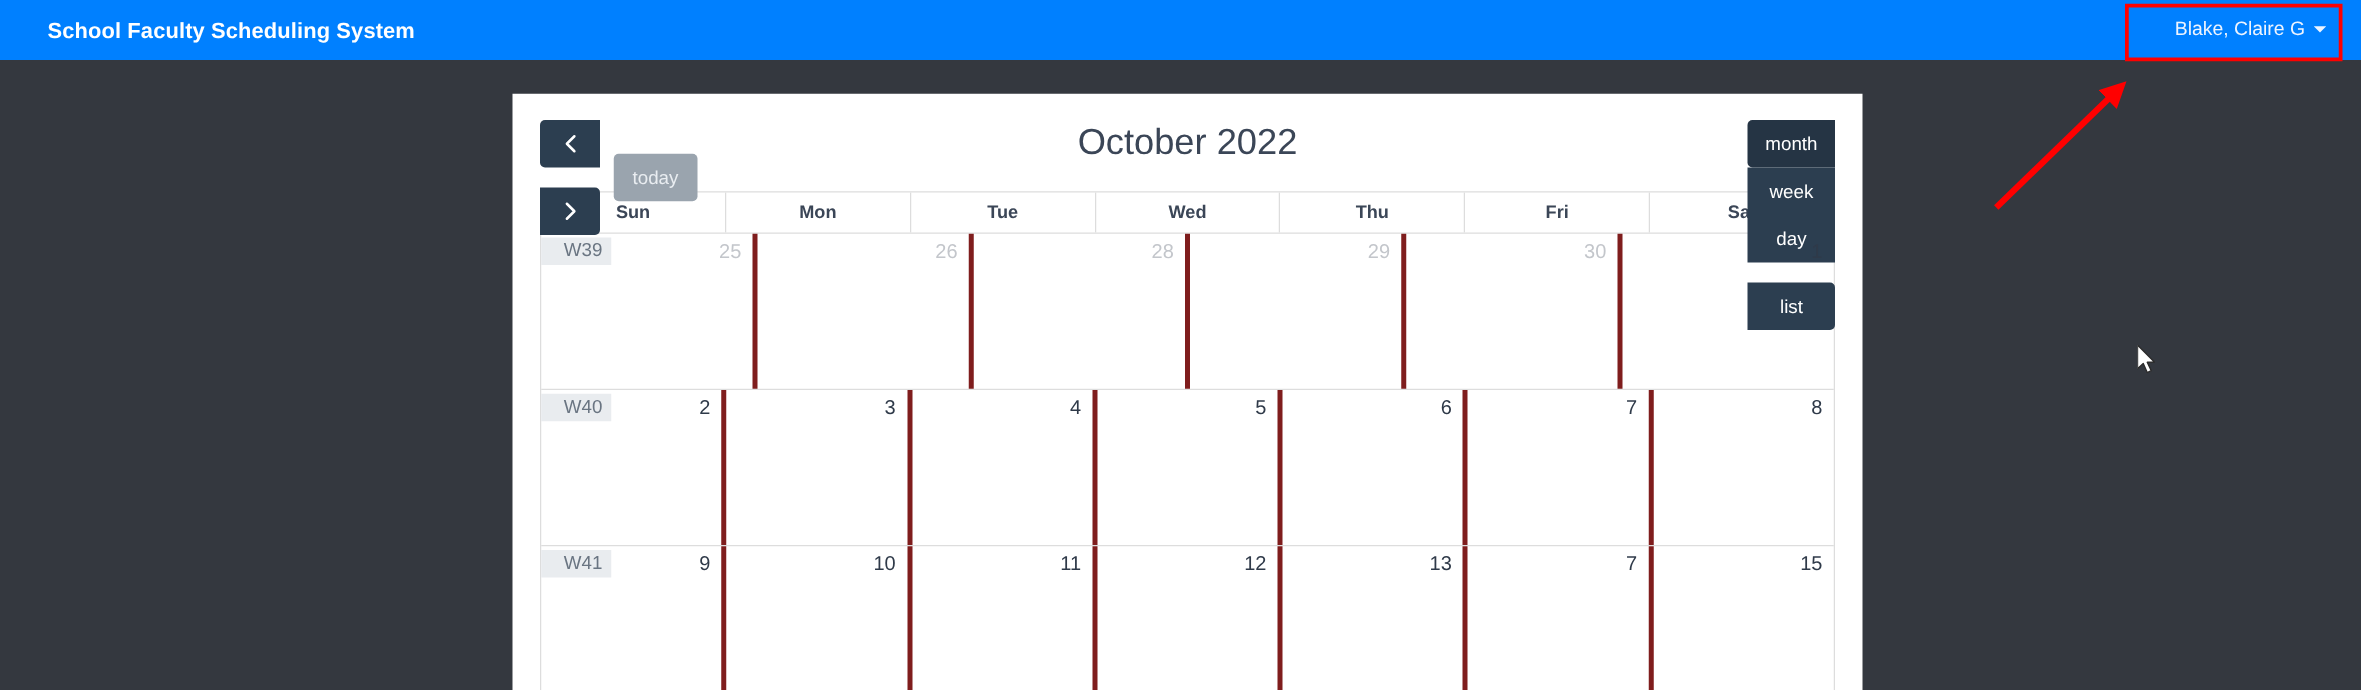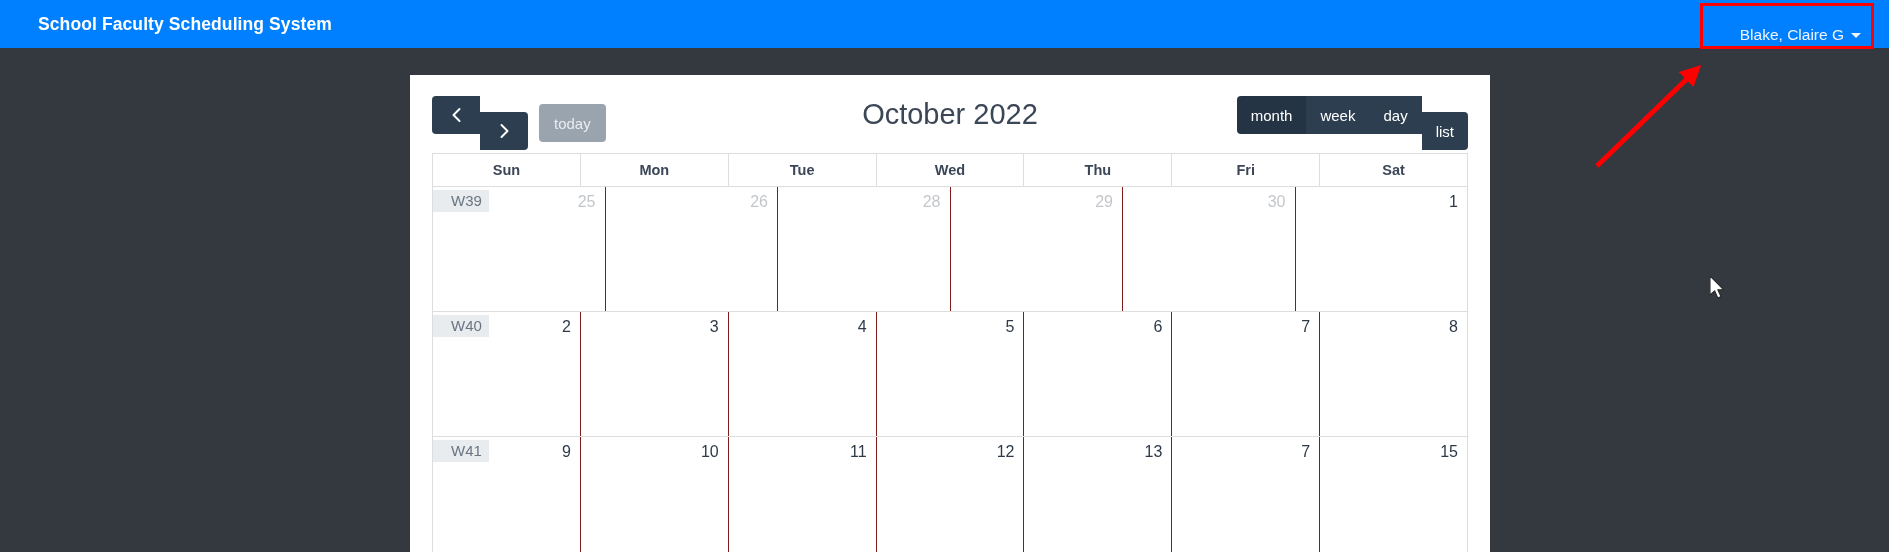--- a/index.html
+++ b/index.html
@@ -38,21 +38,21 @@
   }
   .navbar-user {
     position: absolute;
     right: 22px;
     top: 0;
     height: 48px;
     line-height: 48px;
     color: #eef4ff;
     font-size: 15.5px;
     white-space: nowrap;
-    padding: 11px 6px;
+    padding: 0 6px;
   }
   .caret {
     display: inline-block;
     margin-left: 7px;
     width: 0; height: 0;
     border-left: 5px solid transparent;
     border-right: 5px solid transparent;
     border-top: 5px solid #eef4ff;
     vertical-align: 2px;
   }
@@ -87,20 +87,21 @@
   }
   .fc-toolbar-left {
     position: absolute;
     left: 22px;
     top: 21px;
     display: flex;
     align-items: center;
   }
   .btn-group {
     display: flex;
+    flex-direction: column;
   }
   .btn {
     background: #2c3e50;
     border: none;
     color: #ffffff;
     font-family: "Liberation Sans", sans-serif;
     font-size: 15px;
     height: 38px;
     padding: 0 16px;
     cursor: pointer;
@@ -166,21 +167,21 @@
   .fc-head-cell:last-child { border-right: none; }
 
   .fc-week-row {
     display: flex;
     height: 124px;
     border-bottom: 1px solid #dddddd;
     position: relative;
   }
   .fc-day-cell {
     flex: 1 1 0;
-    border-right: 1px solid #7f1d1d;
+    border-right: 4px solid #7f1d1d;
     box-sizing: border-box;
     position: relative;
   }
   .fc-day-cell:last-child { border-right: none; }
   .fc-day-num {
     position: absolute;
     top: 5px;
     right: 9px;
     font-size: 16px;
     color: #2f3a49;

